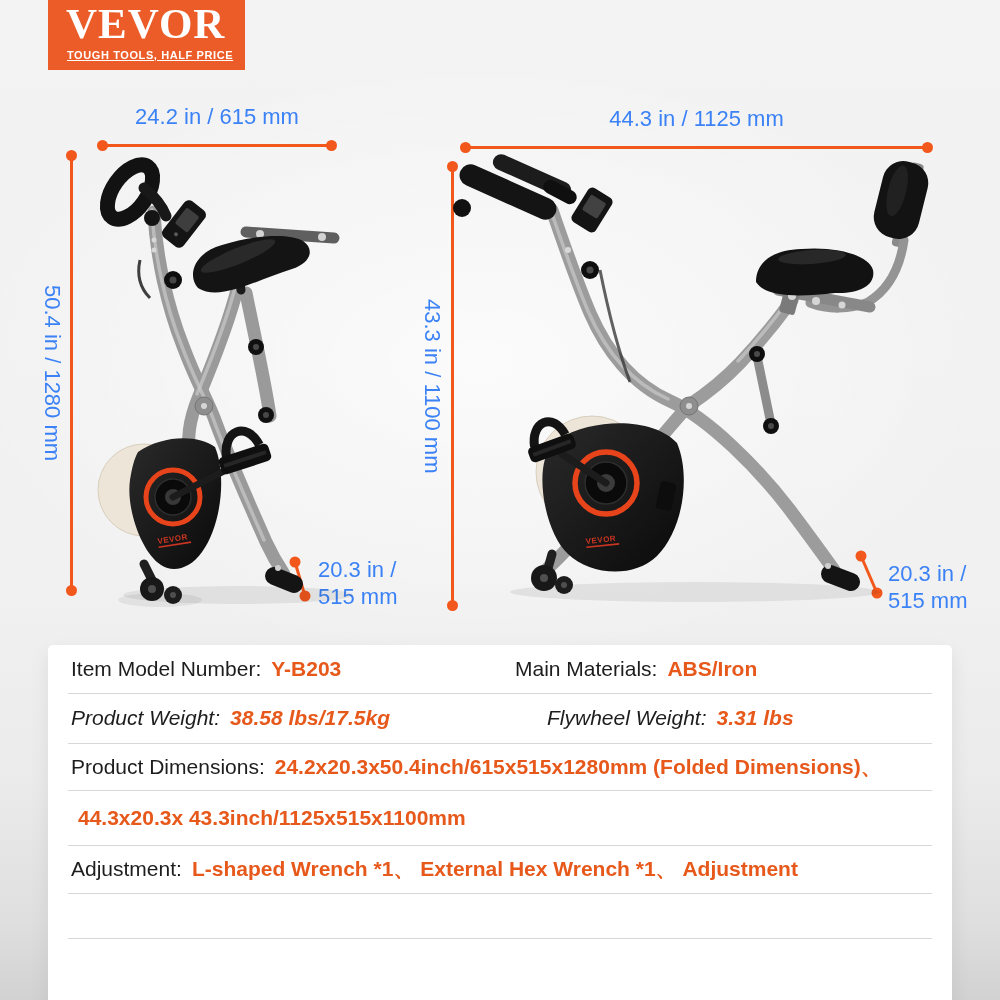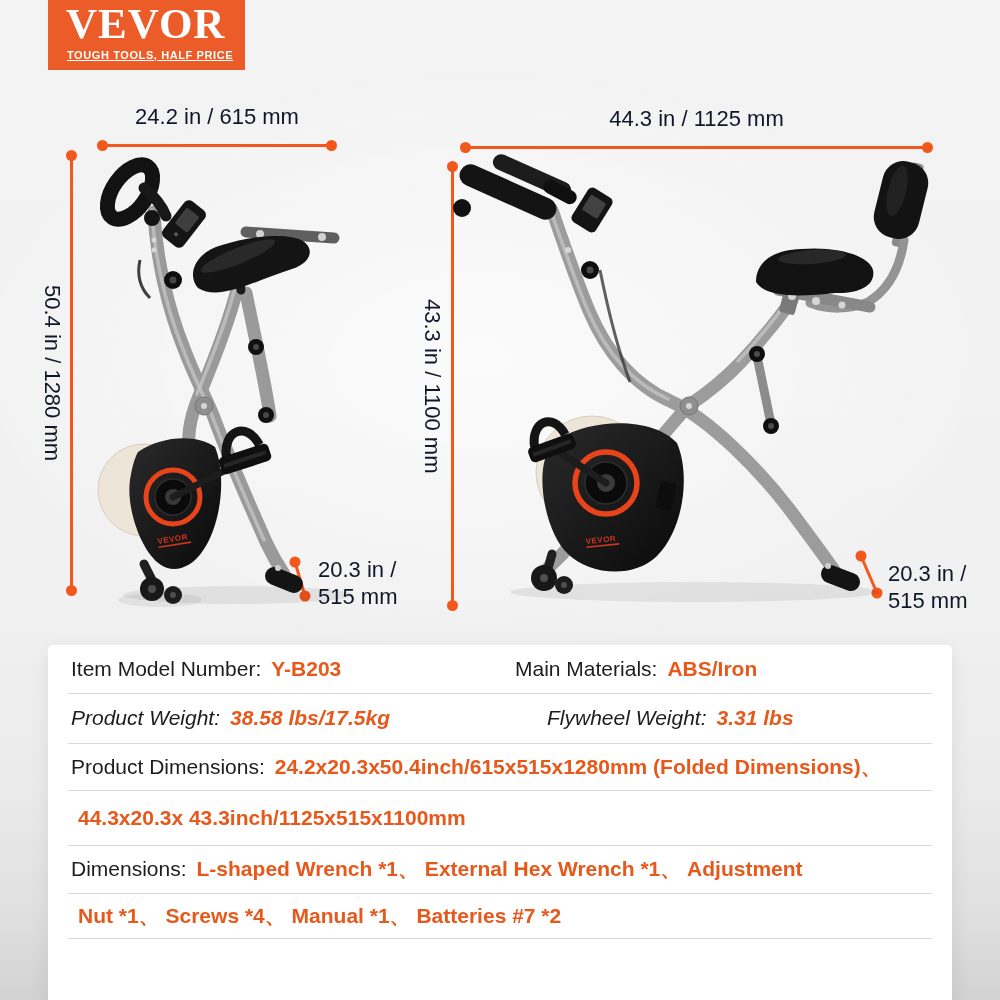--- a/index.html
+++ b/index.html
@@ -15,21 +15,21 @@
   .logo{left:48px;top:0;width:197px;height:70px;background:#EB5C28;color:#fff;}
   .logo .word{position:absolute;left:18px;top:2px;font-family:"Liberation Serif",serif;
     font-weight:bold;font-size:43px;line-height:1;letter-spacing:1px;}
   .logo .tag{position:absolute;left:19px;top:49px;font-size:11px;font-weight:bold;letter-spacing:.6px;text-decoration:underline;}
   
   .dimline-h{background:#F2571C;height:3px;border-radius:2px;}
   .dimline-v{background:#F2571C;width:3px;border-radius:2px;}
   .dot{position:absolute;width:11px;height:11px;border-radius:50%;background:#F2571C;}
   .dimline-h .d1{left:-5px;top:-4px;} .dimline-h .d2{right:-5px;top:-4px;}
   .dimline-v .d1{top:-5px;left:-4px;} .dimline-v .d2{bottom:-5px;left:-4px;}
-  .dimlabel{color:#0f172a;font-size:22px;white-space:nowrap;}
+  .dimlabel{color:#3b82f6;font-size:22px;white-space:nowrap;}
   .dimlabel.center{text-align:center;}
   .dimlabel.vert{writing-mode:vertical-rl;white-space:nowrap;display:flex;align-items:center;justify-content:center;}
   .dimlabel.two{line-height:27px;white-space:normal;}
   
   .card{left:48px;top:645px;width:904px;height:390px;background:#fff;border-radius:5px;
     box-shadow:0 8px 20px rgba(0,0,0,.08);}
   .srow{position:absolute;left:0;right:0;}
   .cell{position:absolute;top:50%;transform:translateY(-50%);white-space:nowrap;font-size:21px;}
   .lbl{color:#1D1D1D;}
   .val{color:#E7581B;font-weight:bold;margin-left:10px;}
@@ -299,24 +299,19 @@
 
   <div class="srow" style="top:145px;height:55px;">
     <span class="cell" style="left:23px;">
       <span class="val noind">44.3x20.3x 43.3inch/1125x515x1100mm</span>
     </span>
   </div>
   <div class="rule" style="top:200px;"></div>
 
   <div class="srow" style="top:200px;height:48px;">
     <span class="cell" style="left:23px;">
-      <span class="lbl">Dimensions:</span><span class="val">L-shaped Wrench *1、 External Hex Wrench *1、 Adjustment</span>
+      <span class="lbl">Adjustment:</span><span class="val">L-shaped Wrench *1、 External Hex Wrench *1、 Adjustment</span>
     </span>
   </div>
   <div class="rule" style="top:248px;"></div>
 
-  <div class="srow" style="top:248px;height:45px;">
-    <span class="cell" style="left:23px;">
-      <span class="val noind">Nut *1、 Screws *4、 Manual *1、 Batteries #7 *2</span>
-    </span>
-  </div>
   <div class="rule" style="top:293px;"></div>
 </div>
 
 </body></html>

